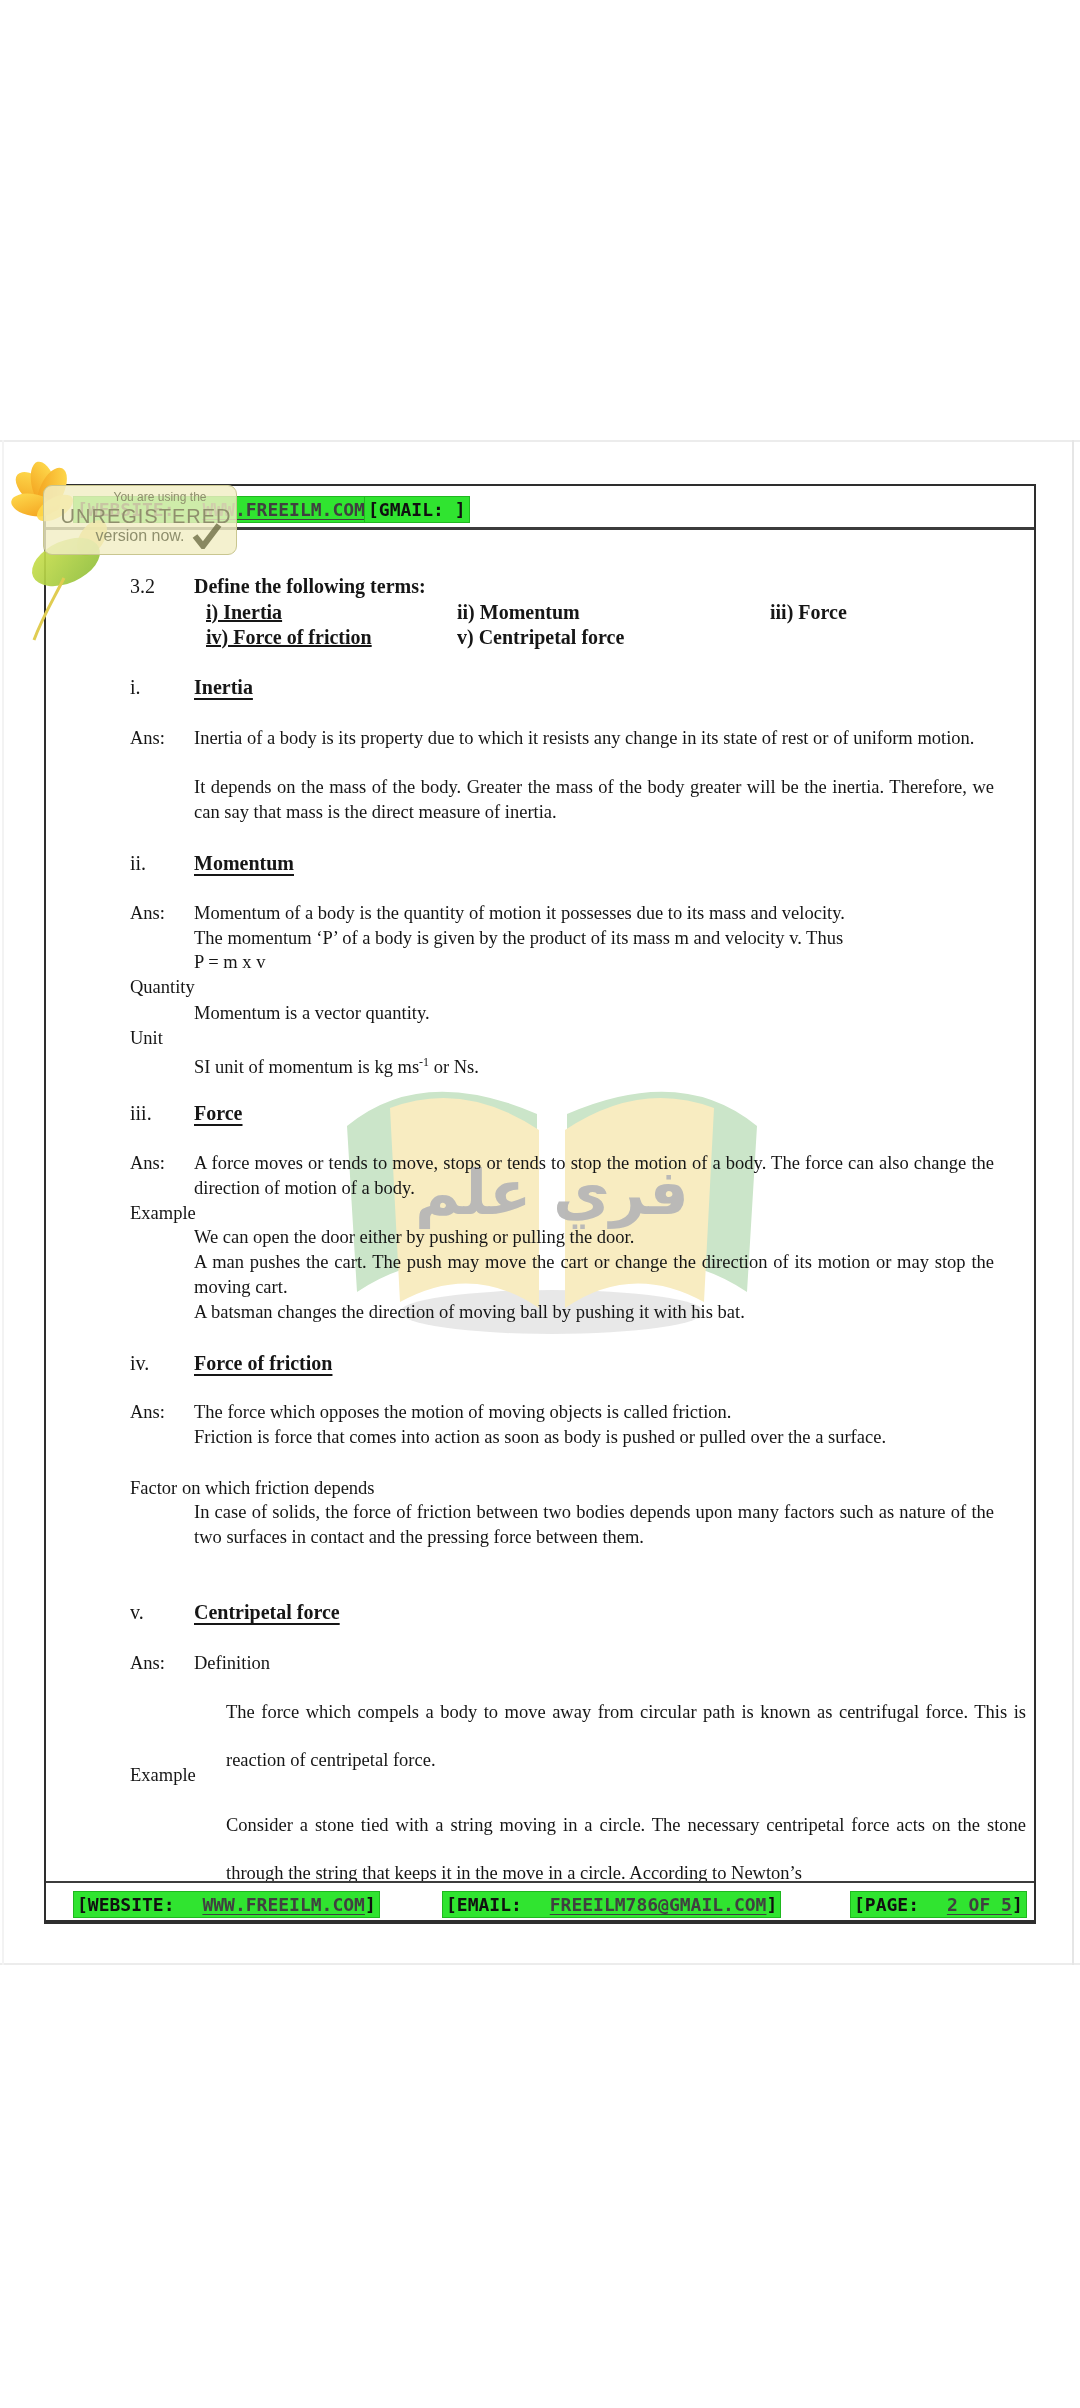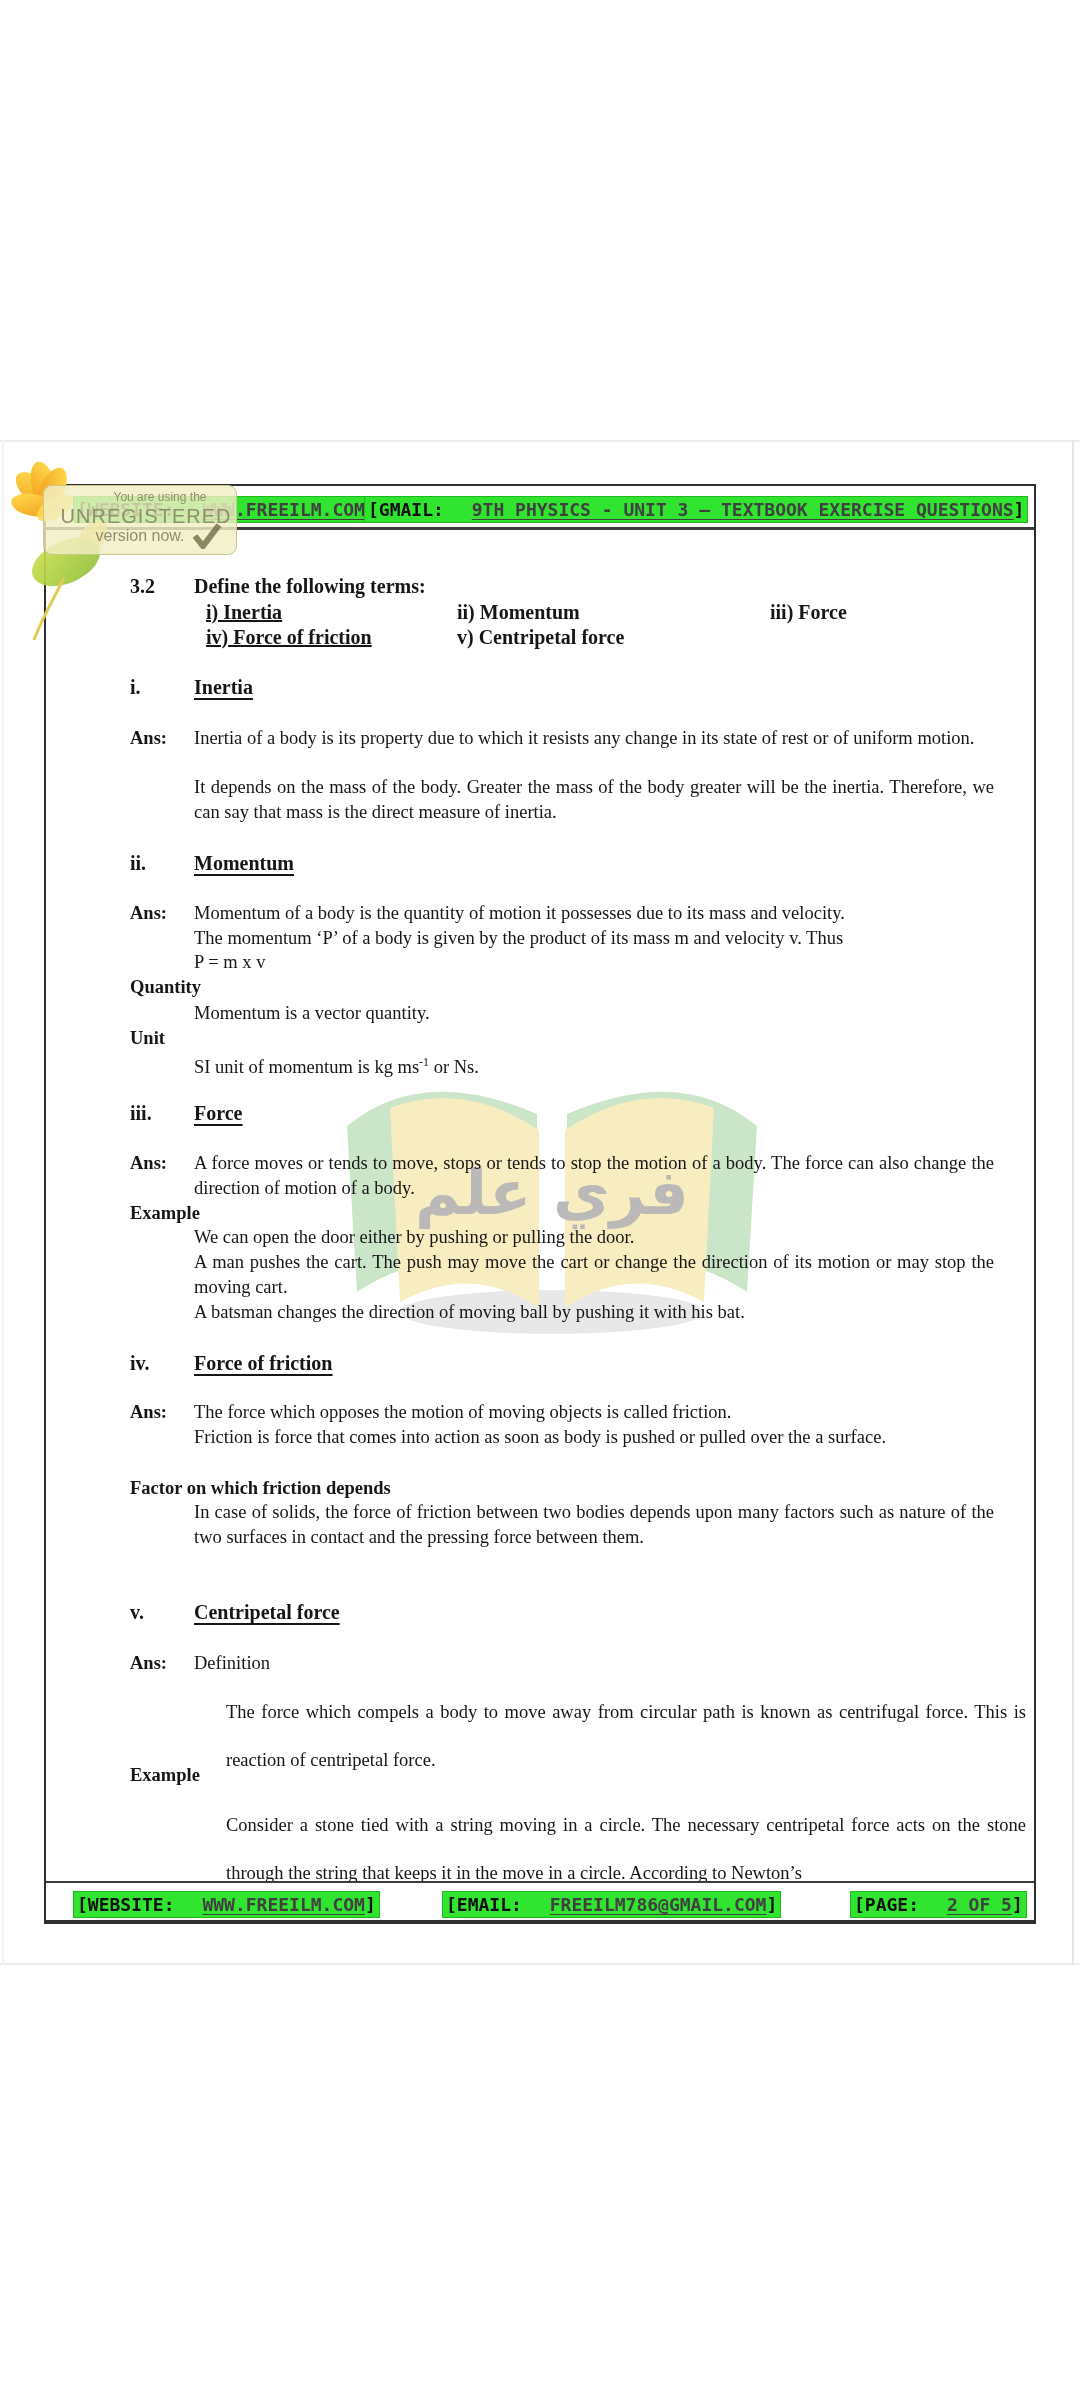--- a/index.html
+++ b/index.html
@@ -29,21 +29,21 @@
     padding:0 3px; background:#30e430; border:1px solid rgba(10,130,10,.45);
     font-family:"DejaVu Sans Mono", monospace; font-weight:bold; font-size:18px;
     color:#101010; white-space:pre; line-height:27px;
   }
   .hl .lnk { color:#404040; text-decoration:underline; text-underline-offset:3px;margin-left:17px; }
   .hl-h { top:10px; }
   .hl-f { top:1405px; }
 
   
   .row { position:absolute; font-size:18.5px; line-height:25px; }
-  .lblcol { position:absolute; left:84px; font-weight:bold; }
+  .lblcol { position:absolute; left:84px; font-weight:normal; }
   .txtcol { position:absolute; left:148px; }
   .para { width:800px; text-align:justify; }
   .bold { font-weight:normal; }
   .hrow { font-size:20px; font-weight:bold; }
   .sec-title { text-decoration:underline; text-decoration-thickness:2px; text-underline-offset:4px; }
   .dbl { line-height:48px;margin-left:16px; }
   sup { font-size:12px; }
 
   .opt-c1 { position:absolute; left:160px;text-decoration:underline; }
   .opt-c2 { position:absolute; left:411px; }
@@ -76,21 +76,21 @@
   <svg class="logo" width="440" height="300" viewBox="0 0 440 300">
     <ellipse cx="220" cy="256" rx="152" ry="22" fill="#d2d2d2" opacity="0.5"></ellipse>
     <path d="M15,70 Q 90,8 205,58 L205,232 Q 112,178 25,236 Z" fill="#cbe5c9"></path>
     <path d="M425,70 Q 350,8 235,58 L235,232 Q 328,178 415,236 Z" fill="#cbe5c9"></path>
     <path d="M58,52 Q 132,24 207,74 L207,252 Q 140,206 68,246 Z" fill="#f8ecc1"></path>
     <path d="M382,52 Q 308,24 233,74 L233,252 Q 300,206 372,246 Z" fill="#f8ecc1"></path>
     <text x="220" y="158" text-anchor="middle" font-family="DejaVu Sans, sans-serif" font-weight="bold" font-size="62" fill="#b7b7b7" opacity="0.95">فري علم</text>
   </svg>
 
   <div class="hl hl-h" style="left:27px"><span>[</span><span>WEBSITE: </span><span class="lnk">WWW.FREEILM.COM</span><span>]</span></div>
-  <div class="hl hl-h" style="left:318px"><span>[</span><span>GMAIL: </span><span class="lnk">9TH PHYSICS - UNIT 3 – TEXTBOOK EXERCISE QUESTIONS</span><span>]</span></div>
+  <div class="hl hl-h" style="left:318px"><span>[</span><span>GMAIL: </span><span>]</span></div>
   <div class="sep sep-header"></div>
 
   <div class="row hrow" style="top:88px; left:0; width:100%">
     <span class="lblcol">3.2</span>
     <span class="txtcol">Define the following terms:</span>
   </div>
   <div class="row hrow" style="top:114px; left:0; width:100%">
     <span class="opt-c1">i) Inertia</span>
     <span class="opt-c2">ii) Momentum</span>
     <span class="opt-c3">iii) Force</span>

